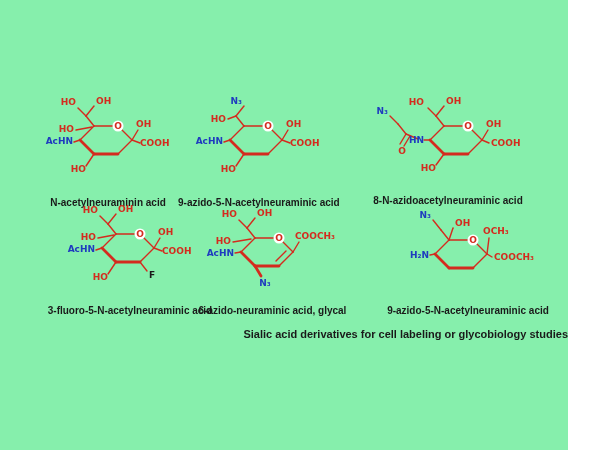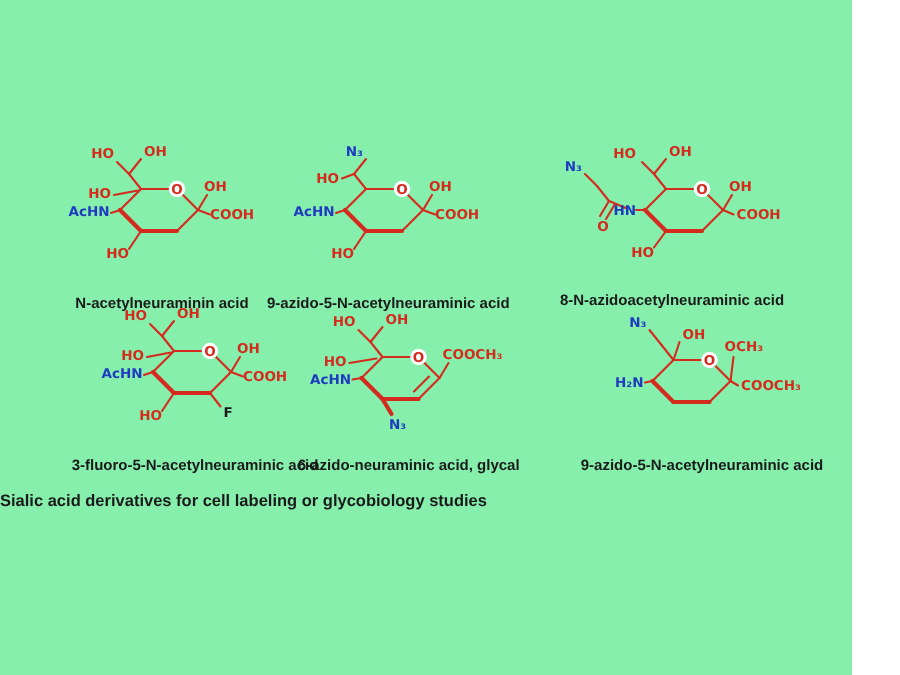--- a/index.html
+++ b/index.html
@@ -2,21 +2,21 @@
 <html style="--red: #d42b1e; --blue: #1f3bbf; --ink: #1a1a1a;"><head>
 <meta charset="utf-8">
 <style>
   html,body{margin:0;padding:0;background:#ffffff;}
   #canvas{position:relative;width:568px;height:450px;background:#86efac;overflow:hidden;
           font-family:"Liberation Sans",sans-serif;}
   .mol{position:absolute;text-align:center;}
   .mol svg{display:block;margin:0 auto;}
   .mol-caption{margin-top:17px;font-size:10px;font-weight:bold;color:var(--ink,#1a1a1a);
                font-family:"Liberation Sans",sans-serif;white-space:nowrap;}
-  .fig-caption{position:absolute;left:0;right:0;top:328px;text-align:left;
+  .fig-caption{position:absolute;left:0;right:0;top:328px;text-align:right;
                font-size:11px;font-weight:bold;color:var(--ink,#1a1a1a);
                font-family:"Liberation Sans",sans-serif;}
   .bonds line{stroke:var(--red,#d42b1e);stroke-width:1.4;stroke-linecap:round;}
   .bonds line.bold{stroke-width:2.8;}
   svg text{font-family:"DejaVu Sans",sans-serif;font-size:9px;font-weight:bold;}
   .tr{fill:var(--red,#d42b1e);} .tb{fill:var(--blue,#1f3bbf);} .tk{fill:var(--ink,#1a1a1a);}
   .mask{fill:#ffffff;stroke:none;}
 </style>
 </head>
 <body>

